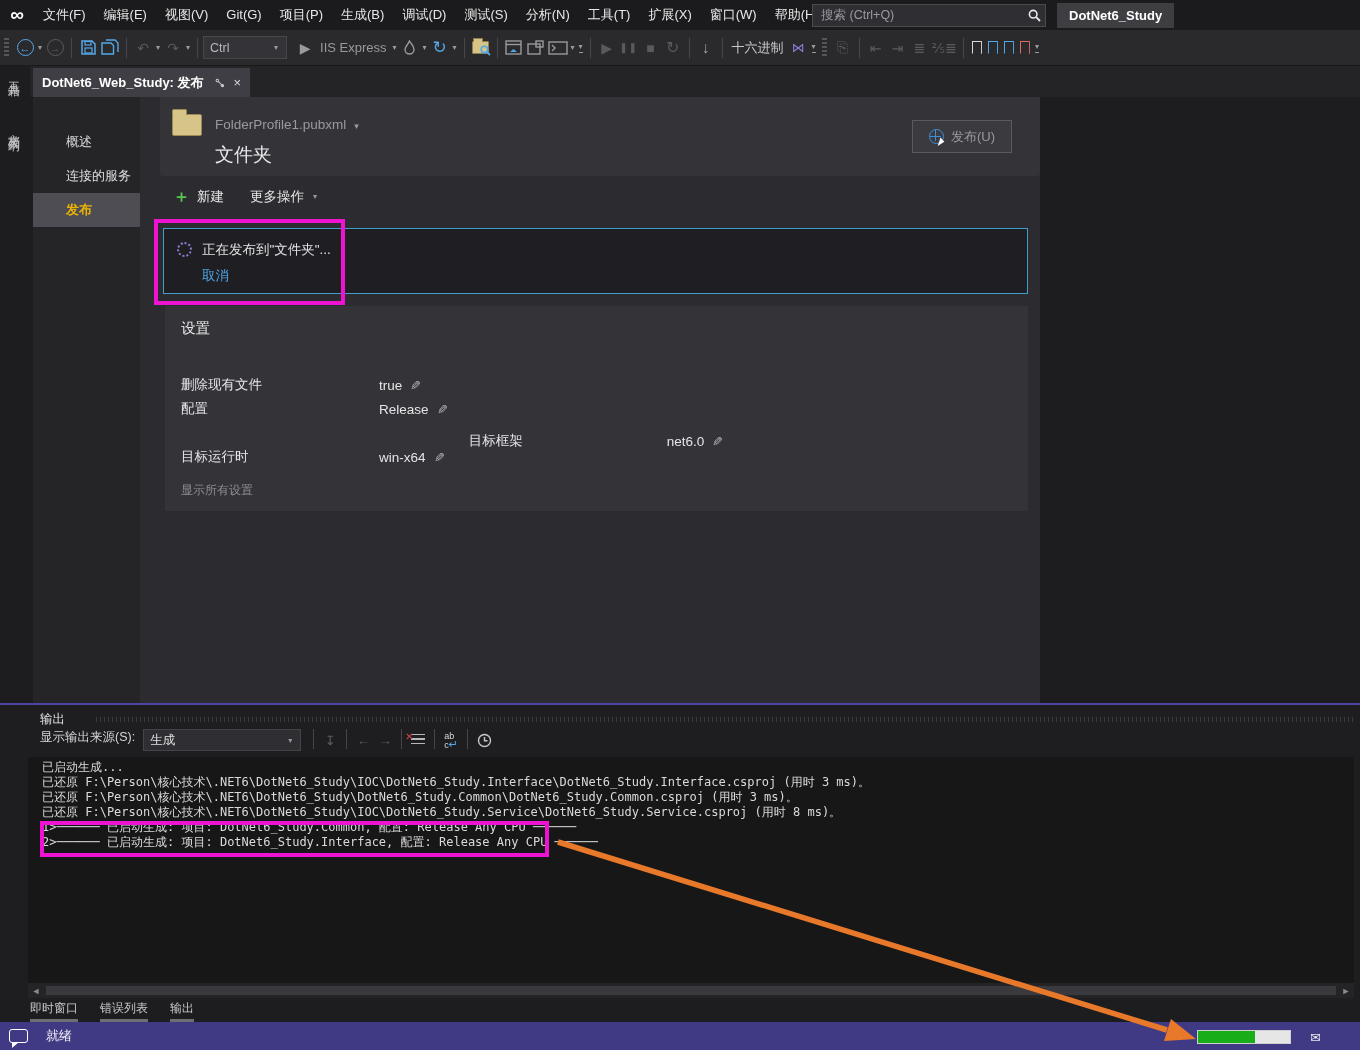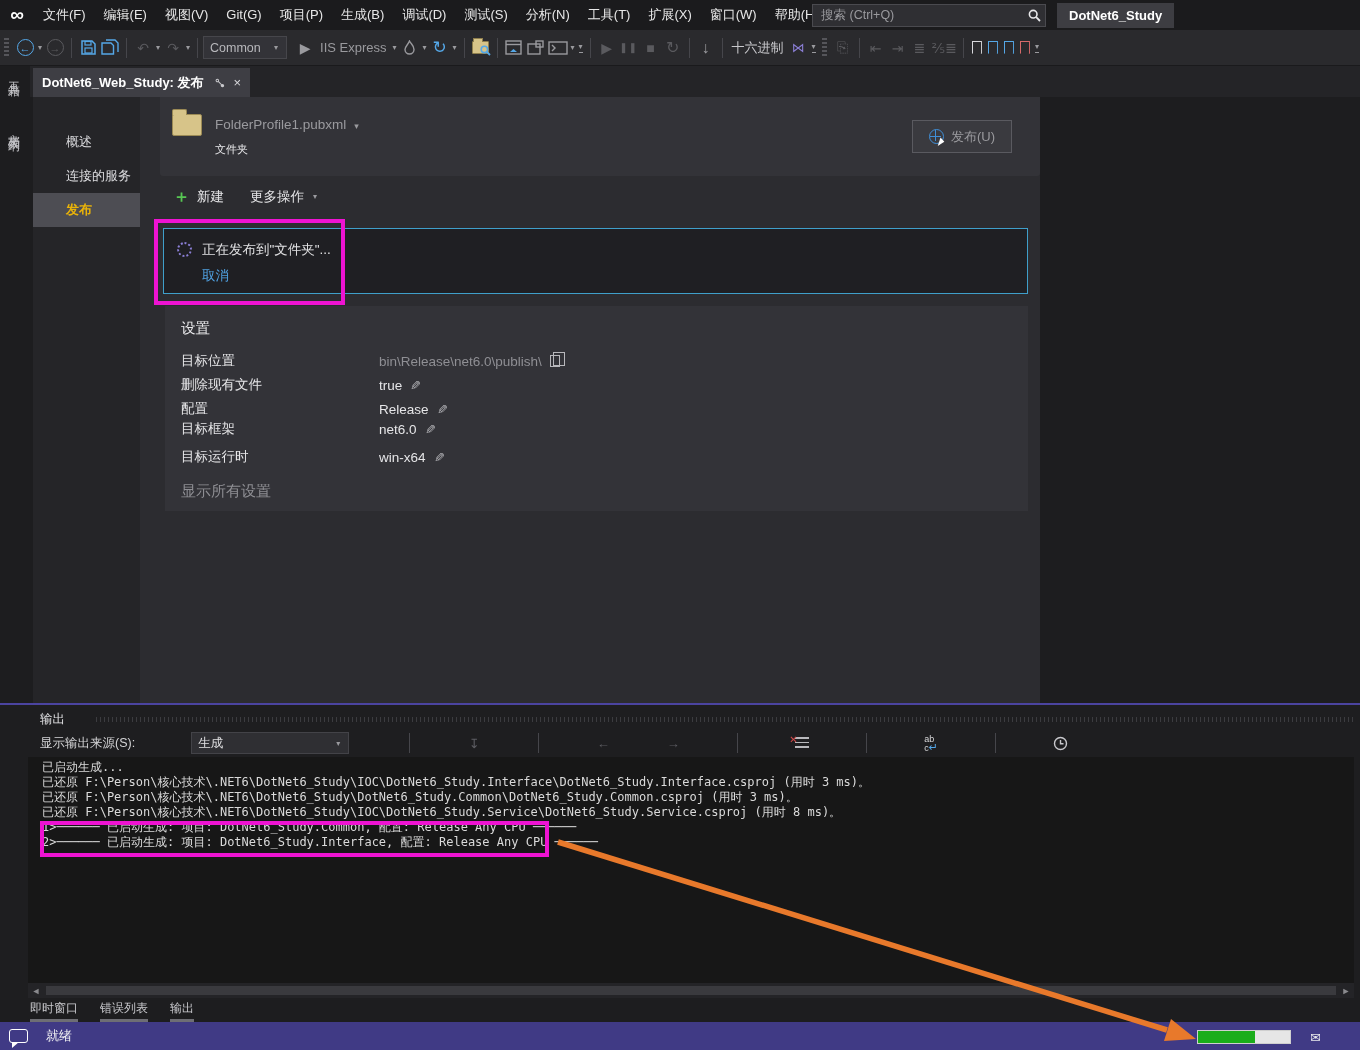--- a/index.html
+++ b/index.html
@@ -48,21 +48,21 @@
   .mainarea { position:absolute; left:30px; top:97px; width:1330px; height:608px; background:#1d1d1f; }
   .pubnav { position:absolute; left:3px; top:0; width:107px; height:608px; background:#252528; }
   .pubnav .item { color:#dcdcdf; font-size:13px; padding:8px 0 8px 33px; }
   .pubnav .item.sel { background:#4d4d53; font-weight:bold; color:#eab308; }
   .pagecol { position:absolute; left:110px; top:0; width:900px; height:608px; background:#2c2c30; }
   .profilecard { position:absolute; left:130px; top:0; width:880px; height:79px; background:#333338; border-radius:0 0 3px 3px; }
   .bigfolder { position:absolute; left:12px; top:17px; width:30px; height:22px; background:#d7c489; border:1px solid #9b8a55; border-radius:2px; }
   .bigfolder:before { content:""; position:absolute; left:-1px; top:-6px; width:13px; height:5px; background:#d7c489; border:1px solid #9b8a55; border-bottom:none; border-radius:2px 2px 0 0; }
   .profname { position:absolute; left:55px; top:20px; color:#9a9a9e; font-size:13.5px; }
   .profname .dd { font-size:9px; margin-left:8px; color:#9a9a9e; }
-  .proftype { position:absolute; left:55px; top:45px; color:#e8e8ea; font-size:11px; }
+  .proftype { position:absolute; left:55px; top:45px; color:#e8e8ea; font-size:19px; }
   .pubbtn { position:absolute; left:752px; top:23px; width:100px; height:33px; border:1px solid #5a5a60; display:flex; align-items:center; justify-content:center; gap:7px; color:#9a9a9e; font-size:13px; background:#3a3a3f; }
   .globe { position:relative; width:15px; height:15px; border:1.5px solid #3f8fd8; border-radius:50%; }
   .globe:before { content:""; position:absolute; left:0; top:5.5px; width:11px; height:1.5px; background:#3f8fd8; }
   .globe:after { content:""; position:absolute; left:5px; top:0; width:1.5px; height:11px; background:#3f8fd8; }
   .cursorarrow { position:absolute; left:9px; top:8px; width:0; height:0; border-left:5px solid #fff; border-top:3px solid transparent; border-bottom:6px solid transparent; transform:rotate(18deg); }
   .actionrow { position:absolute; left:143px; top:88px; display:flex; align-items:center; gap:26px; }
   .actbtn { display:flex; align-items:center; gap:7px; color:#e4e4e6; font-size:13.5px; }
   .plus { color:#57c653; font-size:17px; font-weight:bold; }
   .progresspanel { position:absolute; left:133px; top:131px; width:865px; height:66px; background:#1f1f23; border:1px solid #3f9fca; }
   .spinner { position:absolute; left:13px; top:13px; width:15px; height:15px; border:2.5px dotted #8b7fd6; border-radius:50%; }
@@ -70,29 +70,29 @@
   .cancellink { position:absolute; left:38px; top:38px; color:#4fa0e0; font-size:13.5px; }
   .settingspanel { position:absolute; left:135px; top:209px; width:863px; height:205px; background:#333338; }
   .settitle { position:absolute; left:16px; top:13px; color:#eaeaec; font-size:14.5px; }
   .srow { position:absolute; left:16px; display:flex; width:830px; font-size:13.5px; }
   .srow .lab { width:198px; color:#e6e6e8; }
   .srow .val { color:#e6e6e8; display:flex; align-items:center; gap:8px; }
   .srow .val.gray { color:#8f8f94; }
   .pencil { color:#b8b8bc; font-size:13px; transform:scaleX(-1); display:inline-block; }
   .copyic { position:relative; width:10px; height:12px; border:1.2px solid #b8b8bc; background:#333338; }
   .copyic:before { content:""; position:absolute; left:2.5px; top:-4px; width:10px; height:12px; border:1.2px solid #b8b8bc; }
-  .showall { position:absolute; left:16px; top:176px; color:#8f8f94; font-size:15px; }
+  .showall { position:absolute; left:16px; top:176px; color:#8f8f94; font-size:12px; }
   .credit { position:absolute; left:824px; top:650px; color:#e23c3c; font-size:17px; white-space:pre; }
 
   
   .outpanel { position:absolute; left:0; top:703px; width:1360px; height:297px; background:#1e1e20; border-top:2px solid #4b44a0; }
   .outtitle { position:absolute; left:40px; top:6px; color:#e0e0e2; font-size:12.5px; }
   .outdots { position:absolute; left:96px; top:12px; width:1258px; height:5px;
              background:repeating-linear-gradient(90deg,#3c3c40 0 1px,transparent 1px 4px); }
-  .outbar { position:absolute; left:0; top:24px; width:1360px; height:28px; display:flex; align-items:center;gap:48px; }
+  .outbar { position:absolute; left:0; top:24px; width:1360px; height:28px; display:flex; align-items:flex-start; }
   .outlabel { color:#d4d4d6; font-size:12.5px; margin-left:40px; }
   .outcombo { width:158px; height:22px; background:#2f2f33; border:1px solid #434348; color:#e2e2e4; font-size:12.5px; display:flex; align-items:center; justify-content:space-between; padding:8px 6px; margin-left:8px; }
   .oi { display:inline-flex; align-items:center; justify-content:center; min-width:22px; height:22px; font-size:13px; color:#5d5d62; }
   .oi.lit { color:#c8c8cc; }
   .clearic { position:relative; width:14px; height:12px;
              background:repeating-linear-gradient(180deg,#b8b8bc 0 1.5px,transparent 1.5px 4.5px); }
   .clearic:before { content:"✕"; position:absolute; left:-6px; top:-3px; color:#d04a4a; font-size:10px; font-weight:bold; }
   .wrapic { font-size:9px; color:#d8d8da; display:flex; flex-direction:column; line-height:8px; align-items:flex-start; }
   .wrapic .arrow { color:#55a8e8; font-size:11px; }
   .outtext { position:absolute; left:28px; top:52px; width:1326px; height:226px; background:#171717; color:#dadada; font-family:"DejaVu Sans Mono","Liberation Mono",monospace; font-size:12px; line-height:15px; padding:3px 0 0 14px; white-space:pre; overflow:hidden; }
@@ -173,21 +173,21 @@
           <path d="M5 1 h9 l3 3 v9" fill="none" stroke="#55a8e8" stroke-width="1.4"></path>
         </svg>
     </span>
     <span class="tsep"></span>
     <span class="gi dis">↶</span>
     <span class="dd">▾</span>
     <span class="gi dis">↷</span>
     <span class="dd">▾</span>
     <span class="tsep"></span>
     <span class="combo">
-      <span>Common</span>
+      <span>Ctrl</span>
         <span class="dd">▾</span>
     </span>
     <span class="gi" style="margin-left:8px;">▶</span>
     <span class="tbtext" style="color:#9a9a9e;">IIS Express</span>
     <span class="dd">▾</span>
     <span class="gi">
       <svg width="13" height="16" viewBox="0 0 13 16">
           <path d="M6.5 1 C8 4 11 5.5 11 9.5 a4.5 4.5 0 0 1 -9 0 C2 6.5 5 5 6.5 1 z" fill="none" stroke="#9a9a9e" stroke-width="1.4"></path>
         </svg>
     </span>
@@ -298,42 +298,35 @@
     </div>
 
     <div class="progresspanel">
       <span class="spinner"></span>
       <span class="progtext">正在发布到"文件夹"...</span>
       <span class="cancellink">取消</span>
     </div>
 
     <div class="settingspanel">
       <div class="settitle">设置</div>
-      <div class="srow" style="top:46px;">
-        <span class="lab">目标位置</span>
-        <span class="val gray">
-            <span>bin\Release\net6.0\publish\</span>
-            <span class="copyic"></span>
-          </span>
-      </div>
       <div class="srow" style="top:70px;">
         <span class="lab">删除现有文件</span>
         <span class="val">
             <span>true</span>
             <span class="pencil">✎</span>
           </span>
       </div>
       <div class="srow" style="top:94px;">
         <span class="lab">配置</span>
         <span class="val">
             <span>Release</span>
             <span class="pencil">✎</span>
           </span>
       </div>
-      <div class="srow" style="top:114px;">
+      <div class="srow" style="top:126px;justify-content:center;">
         <span class="lab">目标框架</span>
         <span class="val">
             <span>net6.0</span>
             <span class="pencil">✎</span>
           </span>
       </div>
       <div class="srow" style="top:142px;">
         <span class="lab">目标运行时</span>
         <span class="val">
             <span>win-x64</span>

